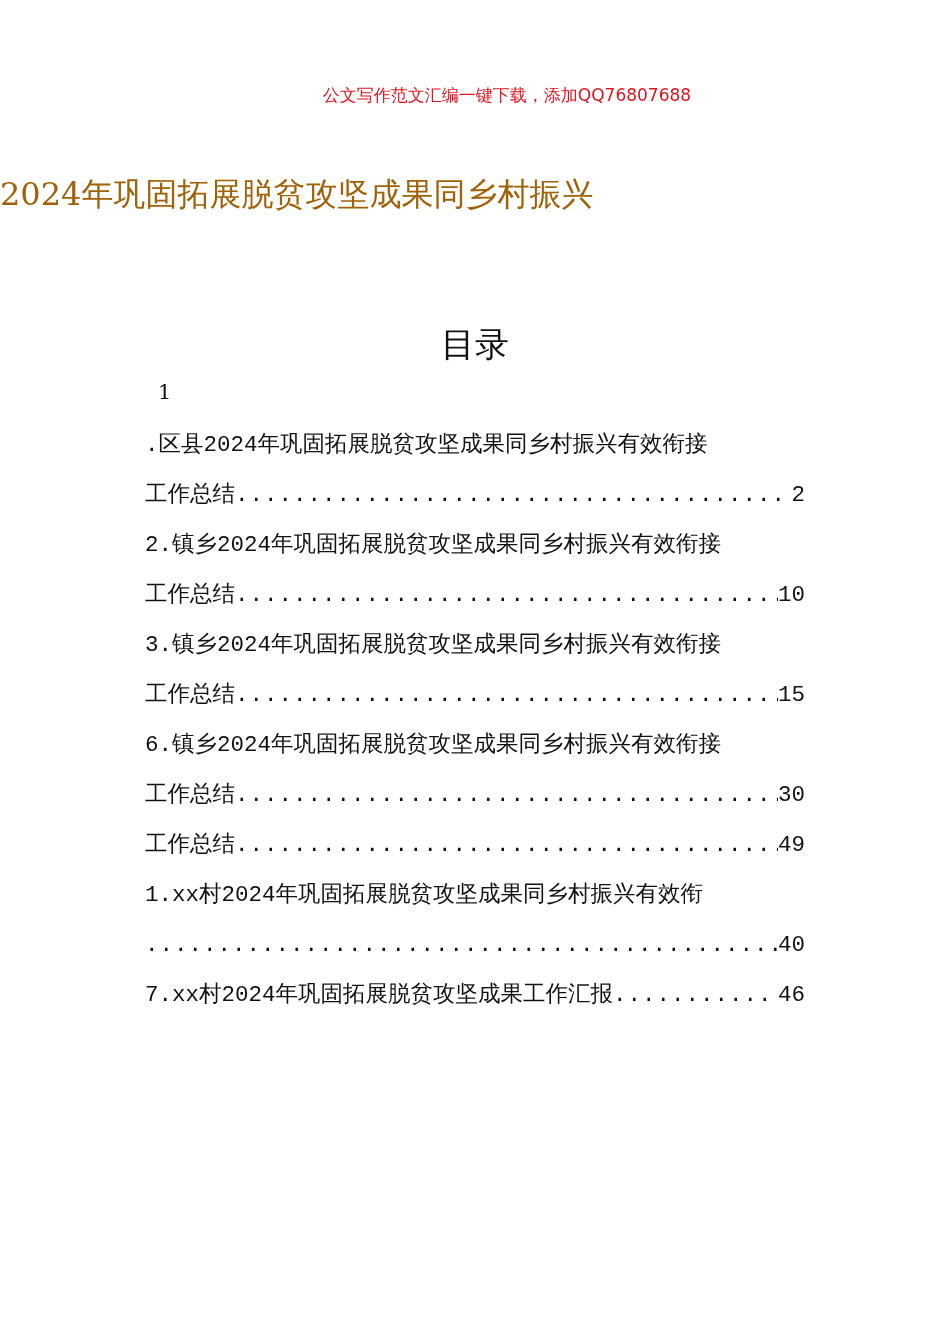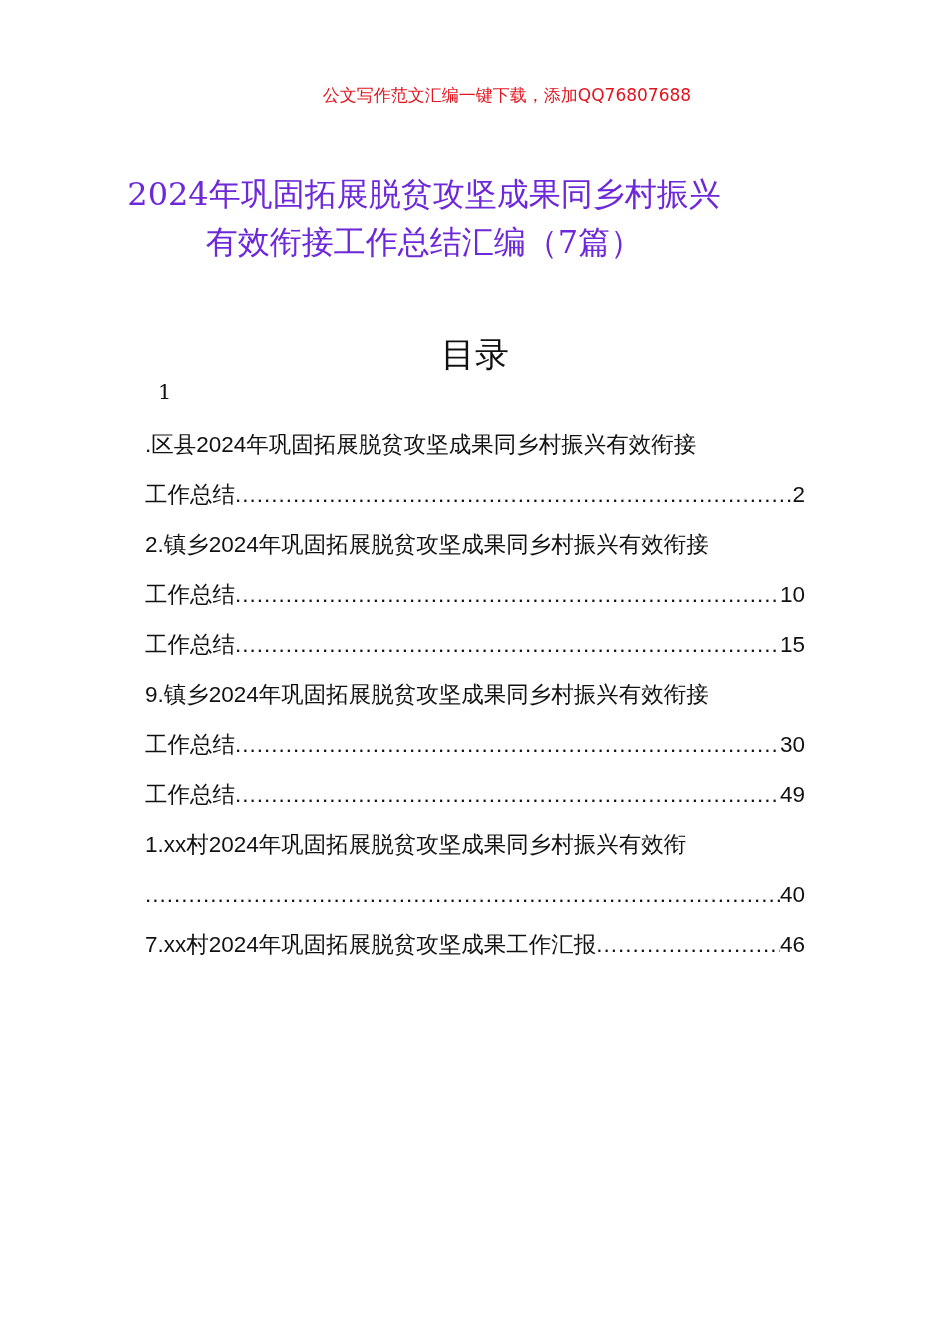--- a/index.html
+++ b/index.html
@@ -3,77 +3,77 @@
   <meta charset="utf-8">
   <style>
     html, body { margin: 0; padding: 0; background: #ffffff; }
     body { width: 950px; height: 1344px; position: relative; overflow: hidden; }
     .page { position: absolute; left: 0; top: 0; width: 950px; height: 1344px; background: #fff; }
     .watermark {
       position: absolute; top: 84px; left: 0; width: 950px; text-align: center;
       color: #e0141e; font-family: "DejaVu Sans", sans-serif; font-size: 17px; letter-spacing: 0px; padding-left: 32px;
     }
     .title {
-      position: absolute; top: 170px; left: 0; width: 848px; text-align: center;
-      font-family: "DejaVu Serif", serif; font-size: 32px; line-height: 48px; color: #6d28d9;
+      position: absolute; top: 170px; left: 0; width: 848px; 
+      font-family: "DejaVu Serif", serif; font-size: 32px; line-height: 48px; color: #a16207;
     }
     .toc-heading {
       position: absolute; top: 322px; left: 0; width: 950px; text-align: center;
-      font-family: "DejaVu Sans", sans-serif; font-size: 34px; color: #111; margin-top: 10px;
+      font-family: "DejaVu Sans", sans-serif; font-size: 34px; color: #111;
     }
     .num1 {
       position: absolute; top: 380px; left: 158px;
       font-family: "DejaVu Serif", serif; font-size: 21px; color: #111;
     }
     .toc {
       position: absolute; top: 420px; left: 145px; width: 660px;
-      font-family: Liberation Sans, sans-serif; font-size: 22.5px; color: #111;
+      font-family: Liberation Mono, monospace; font-size: 22.5px; color: #111;
     }
     .toc-line { height: 50px; line-height: 50px; white-space: nowrap; }
     .toc-line.leader { display: flex; }
     .toc-line.leader .txt { flex: 0 0 auto; }
     .toc-line.leader .dots { flex: 1 1 auto; overflow: hidden; white-space: nowrap; letter-spacing: 1px; }
     .toc-line.leader .pg { flex: 0 0 auto; }
   </style>
 </head>
 <body>
 
 <div class="page">
   <div class="watermark">公文写作范文汇编一键下载，添加QQ76807688</div>
 
   <div class="title">
     <div>2024年巩固拓展脱贫攻坚成果同乡村振兴</div>
-    <div>有效衔接工作总结汇编（7篇）</div>
   </div>
 
   <div class="toc-heading">目录</div>
   <div class="num1">1</div>
 
   <div class="toc">
     <div class="toc-line">.区县2024年巩固拓展脱贫攻坚成果同乡村振兴有效衔接</div>
     <div class="toc-line leader">
       <span class="txt">工作总结</span>
       <span class="dots">.........................................................................................................</span>
       <span class="pg">2</span>
     </div>
 
     <div class="toc-line">2.镇乡2024年巩固拓展脱贫攻坚成果同乡村振兴有效衔接</div>
     <div class="toc-line leader">
       <span class="txt">工作总结</span>
       <span class="dots">.........................................................................................................</span>
       <span class="pg">10</span>
     </div>
 
+    <div class="toc-line">3.镇乡2024年巩固拓展脱贫攻坚成果同乡村振兴有效衔接</div>
     <div class="toc-line leader">
       <span class="txt">工作总结</span>
       <span class="dots">.........................................................................................................</span>
       <span class="pg">15</span>
     </div>
 
-    <div class="toc-line">9.镇乡2024年巩固拓展脱贫攻坚成果同乡村振兴有效衔接</div>
+    <div class="toc-line">6.镇乡2024年巩固拓展脱贫攻坚成果同乡村振兴有效衔接</div>
     <div class="toc-line leader">
       <span class="txt">工作总结</span>
       <span class="dots">.........................................................................................................</span>
       <span class="pg">30</span>
     </div>
 
     <div class="toc-line leader">
       <span class="txt">工作总结</span>
       <span class="dots">.........................................................................................................</span>
       <span class="pg">49</span>

